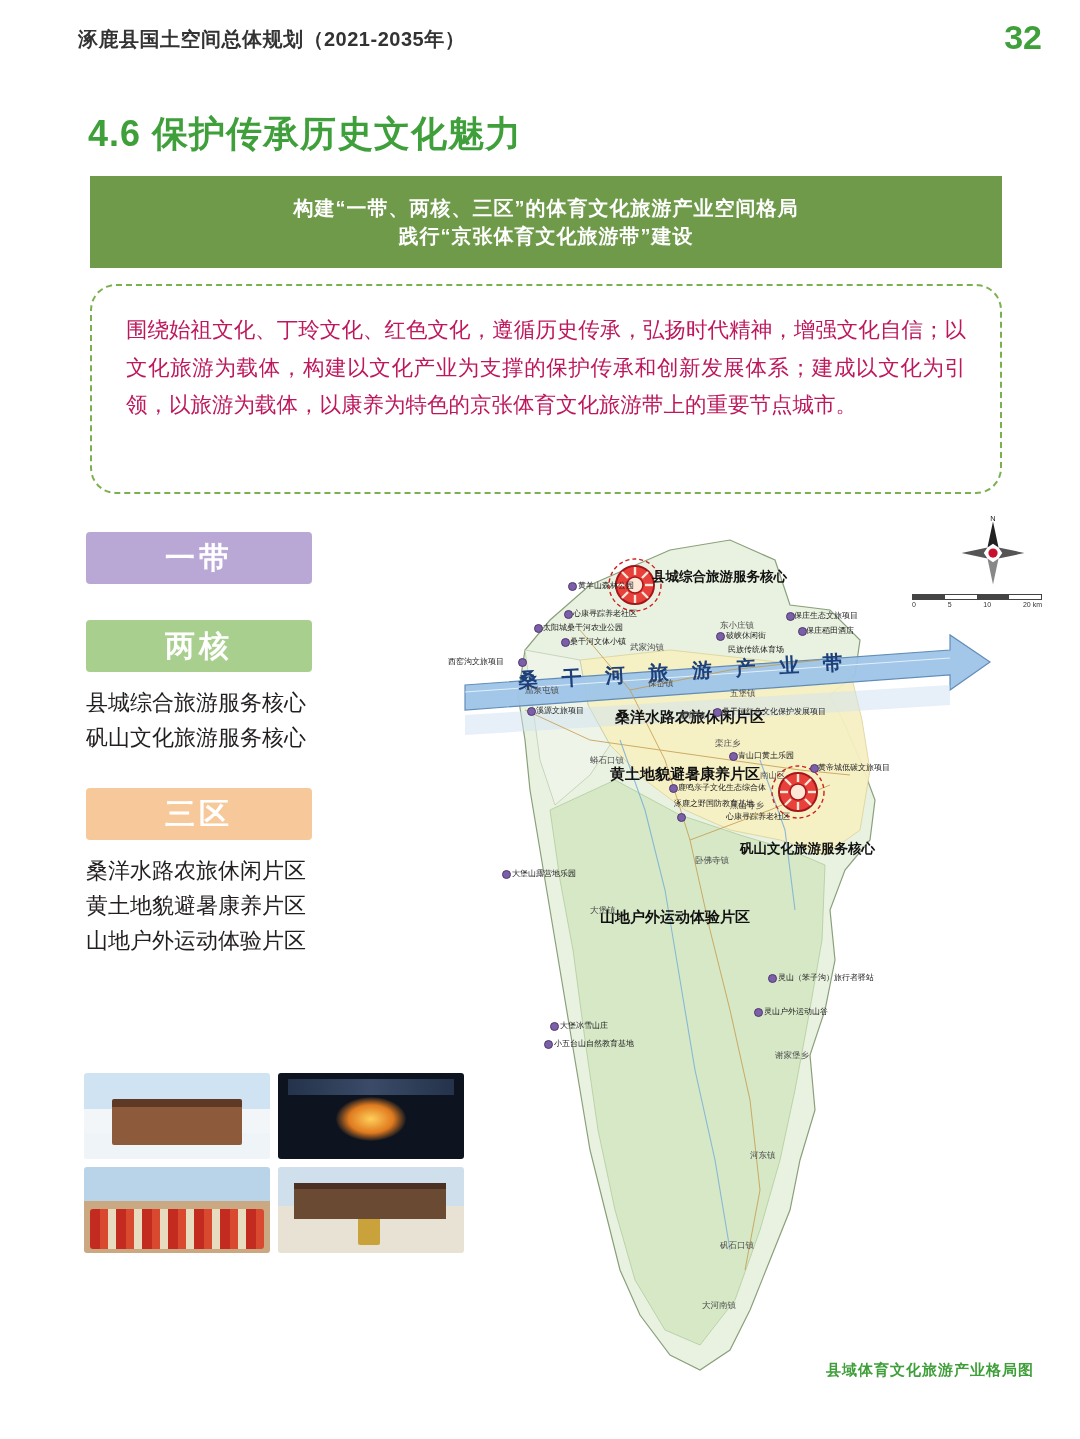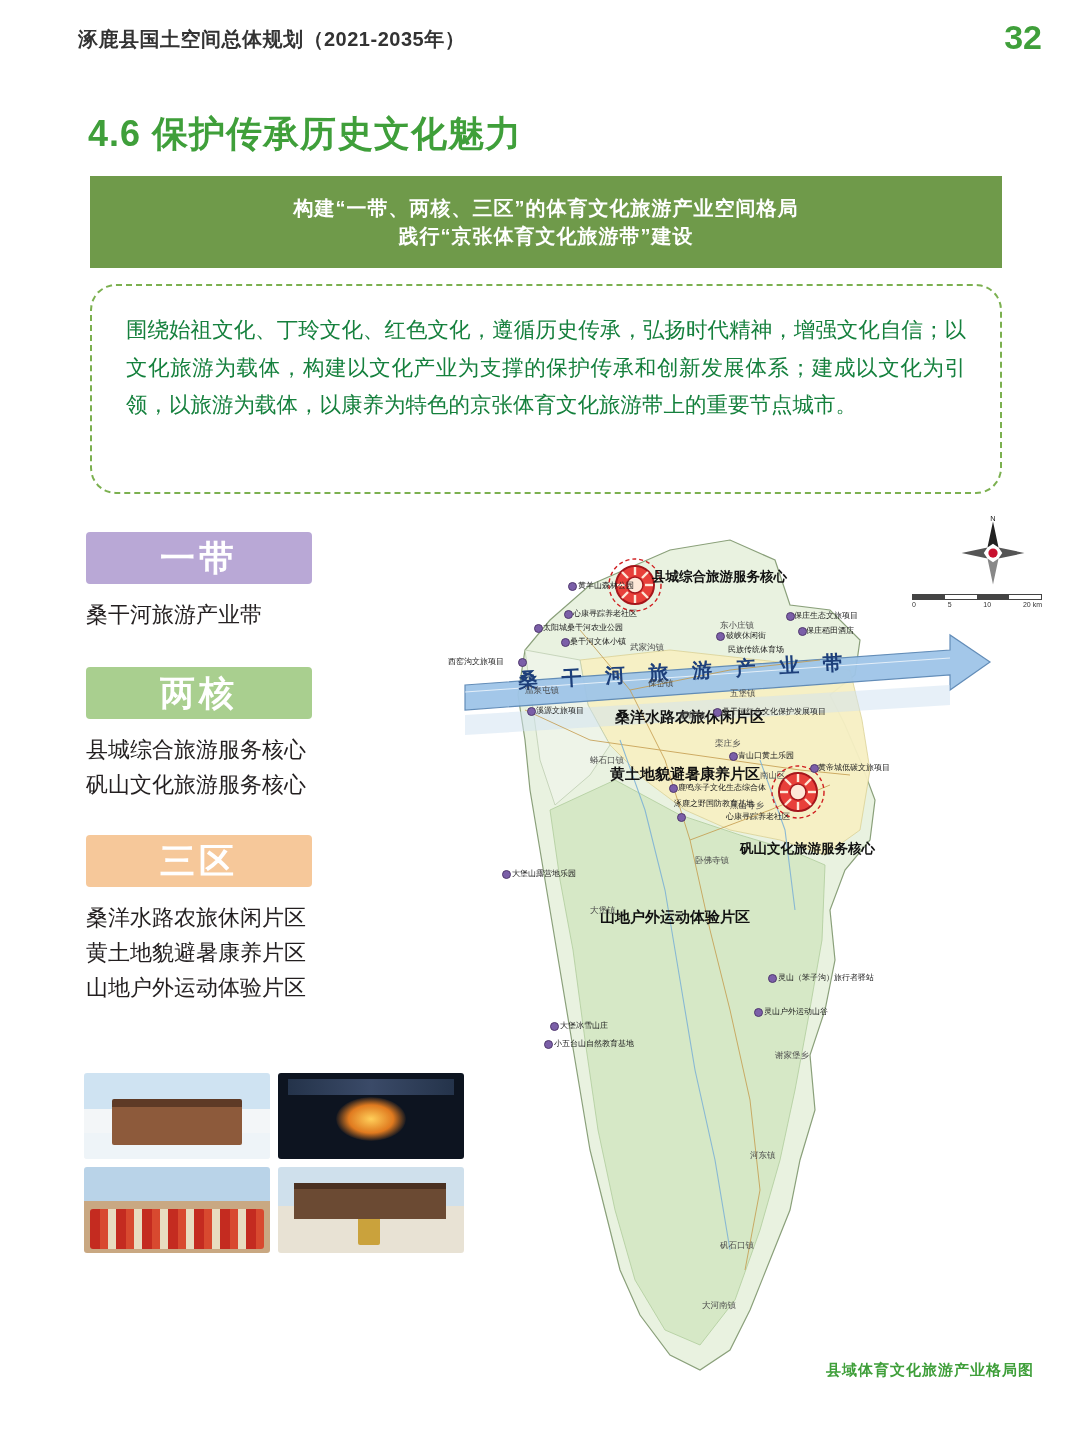--- a/index.html
+++ b/index.html
@@ -44,30 +44,30 @@
     font-size: 20px; font-weight: bold; letter-spacing: 1px; line-height: 1.4;
   }
 
   
   .dashed-box {
     position: absolute; top: 284px; left: 90px; width: 912px; height: 210px;
     border: 2px dashed #7bb04f; border-radius: 26px;
     padding: 26px 34px 0 34px;
   }
   .dashed-box p {
-    margin: 0; font-size: 21.5px; line-height: 1.75; color: #15803d;
+    margin: 0; font-size: 21.5px; line-height: 1.75; color: #be185d;
     text-align: justify;
   }
 
   
   .legend { position: absolute; top: 532px; left: 78px; width: 310px; }
   .legend-chip {
     width: 226px; height: 52px; border-radius: 4px;
     display: flex; align-items: center; justify-content: center;
-    font-size: 35px; font-weight: bold; color: #ffffff;
+    font-size: 30px; font-weight: bold; color: #ffffff;
     letter-spacing: 4px;
     margin-left: 8px;
   }
   .chip-purple { background: #b9a8d6; }
   .chip-green  { background: #a9cf8f; }
   .chip-orange { background: #f6c89a; }
   .legend-body {
     font-size: 22px; line-height: 1.5; color: #231f20; margin: 14px 0 0 8px;
   }
   .legend-block { margin-bottom: 30px; }
@@ -153,21 +153,20 @@
 </div>
 
 <div class="dashed-box">
   <p>围绕始祖文化、丁玲文化、红色文化，遵循历史传承，弘扬时代精神，增强文化自信；以文化旅游为载体，构建以文化产业为支撑的保护传承和创新发展体系；建成以文化为引领，以旅游为载体，以康养为特色的京张体育文化旅游带上的重要节点城市。</p>
 </div>
 
 <div class="legend">
 
   <div class="legend-block b1">
     <div class="legend-chip chip-purple">一带</div>
-    <div class="legend-body">桑干河旅游产业带</div>
   </div>
 
   <div class="legend-block b2">
     <div class="legend-chip chip-green">两核</div>
     <div class="legend-body">县城综合旅游服务核心</div>
     <div class="legend-body" style="margin-top:2px">矾山文化旅游服务核心</div>
   </div>
 
   <div class="legend-block b3">
     <div class="legend-chip chip-orange">三区</div>

